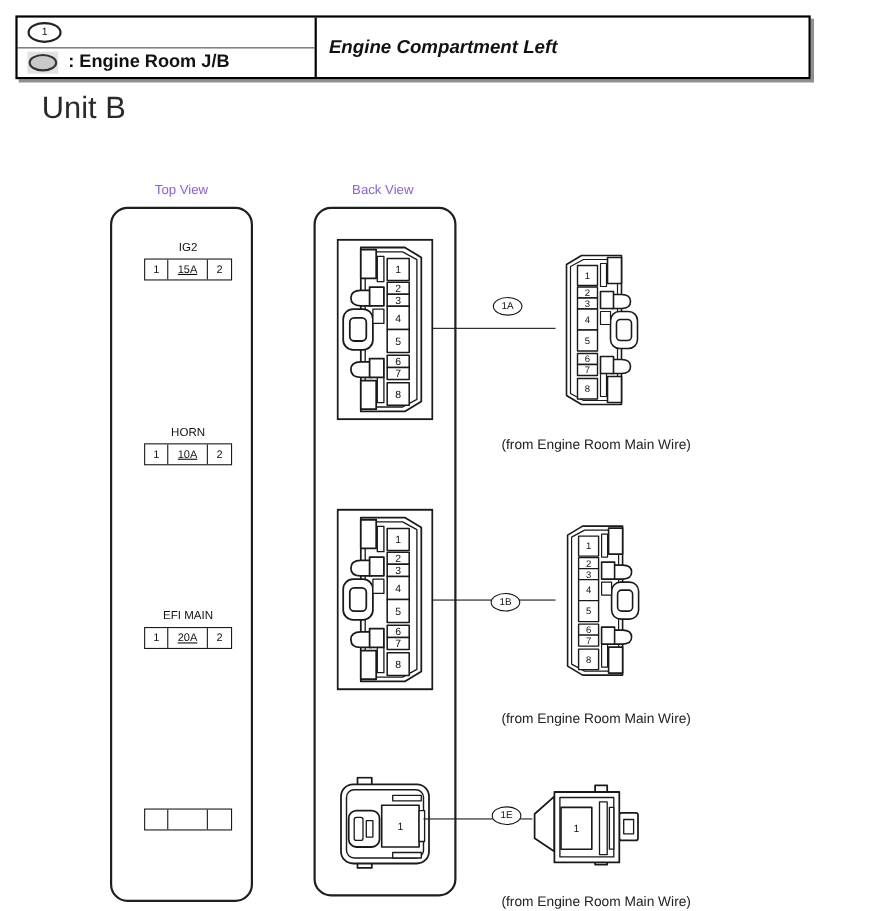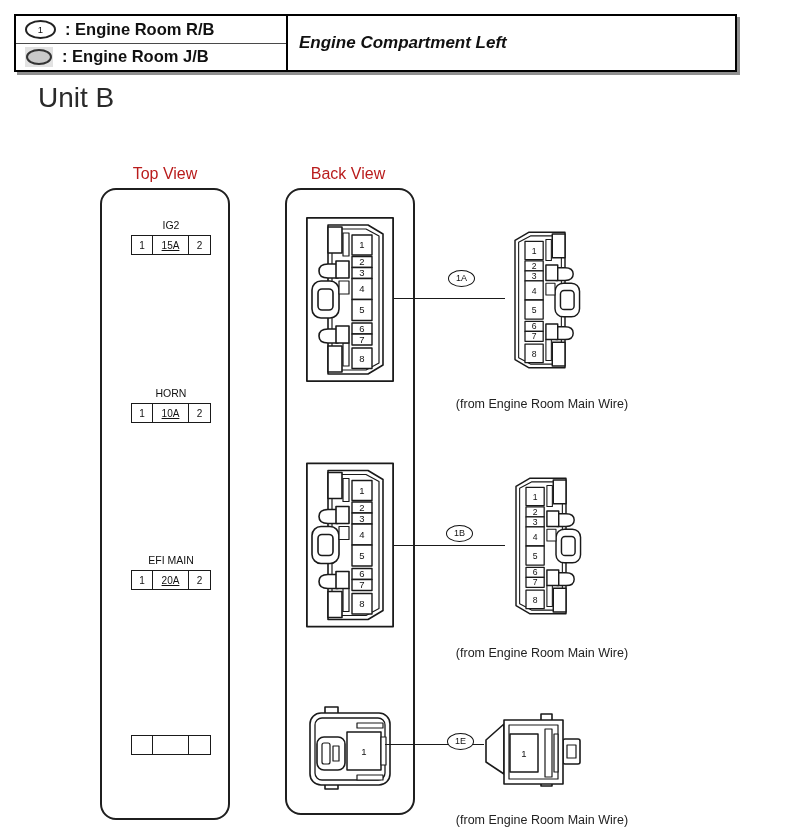--- a/index.html
+++ b/index.html
@@ -14,21 +14,21 @@
   .hdr-row:first-child{border-bottom:1.5px solid #4a4a4a;}
   .hdr-right{flex:1;display:flex;align-items:center;padding-left:11px;font-weight:bold;font-size:17px;font-style:italic;}
   .ov1{width:27px;height:15px;border:2px solid #222;border-radius:50%;display:flex;
        align-items:center;justify-content:center;flex:0 0 auto;background:#fff;}
   .ov1t{font-size:9.5px;font-weight:400;line-height:1;}
   .ov2bg{width:28px;height:20px;background:#e2e2e2;display:flex;align-items:center;justify-content:center;flex:0 0 auto;}
   .ov2{width:22px;height:12px;border:2px solid #333;border-radius:50%;background:#c9c9c9;}
 
   .title{position:absolute;left:38px;top:82px;font-size:28px;color:#2a2a2a;}
 
-  .vlabel{position:absolute;top:165px;width:130px;text-align:center;font-size:16px;color:#b91c1c;}
+  .vlabel{position:absolute;top:165px;width:130px;text-align:center;font-size:12px;color:#8b5cf6;}
 
   .panel{position:absolute;box-sizing:border-box;border:2px solid #1f1f1f;border-radius:16px;background:#fff;}
 
   .fuse{position:absolute;left:100px;width:142px;text-align:center;color:#111;}
   .fuse-name{height:13px;margin-bottom:3px;font-size:10.5px;line-height:13px;}
   .fuse-box{width:80px;height:20px;margin:0 auto;display:flex;box-sizing:border-box;
             border:1.7px solid #1a1a1a;background:#fff;}
   .fc{display:flex;align-items:center;justify-content:center;font-size:10px;box-sizing:border-box;}
   .fc1{width:21px;border-right:1.7px solid #1a1a1a;}
   .fc2{flex:1;border-right:1.7px solid #1a1a1a;text-decoration:underline;}
@@ -46,21 +46,20 @@
 <body>
 
 <div class="canvas">
 
   <div class="hdr">
     <div class="hdr-left">
       <div class="hdr-row">
         <span class="ov1">
           <span class="ov1t">1</span>
         </span>
-        <span>: Engine Room R/B</span>
       </div>
       <div class="hdr-row">
         <span class="ov2bg">
             <span class="ov2"></span>
           </span>
         <span>: Engine Room J/B</span>
       </div>
     </div>
     <div class="hdr-right">Engine Compartment Left</div>
   </div>
@@ -282,20 +281,20 @@
           <rect x="61" y="17" width="7" height="48" stroke-width="1.2"></rect>
           <rect x="70" y="22" width="4" height="38" stroke-width="1.2"></rect>
           <rect x="26" y="22" width="28" height="38" stroke-width="1.5"></rect>
           <rect x="83" y="33" width="9" height="13" stroke-width="1.2"></rect>
         </g>
         <text x="40" y="44.5" text-anchor="middle" font-size="9.5" fill="#111" font-family="&quot;Liberation Sans&quot;,sans-serif">1</text>
       </svg>
     </div>
 
   <div class="coval" style="left:448px;top:270px">1A</div>
-  <div class="coval" style="left:446px;top:525px">1B</div>
+  <div class="coval" style="left:446px;top:539px">1B</div>
   <div class="coval" style="left:447px;top:733px">1E</div>
 
   <div class="cnote" style="top:381px">(from Engine Room Main Wire)</div>
   <div class="cnote" style="top:630px">(from Engine Room Main Wire)</div>
   <div class="cnote" style="top:797px">(from Engine Room Main Wire)</div>
 
 </div>
 
 </body></html>

